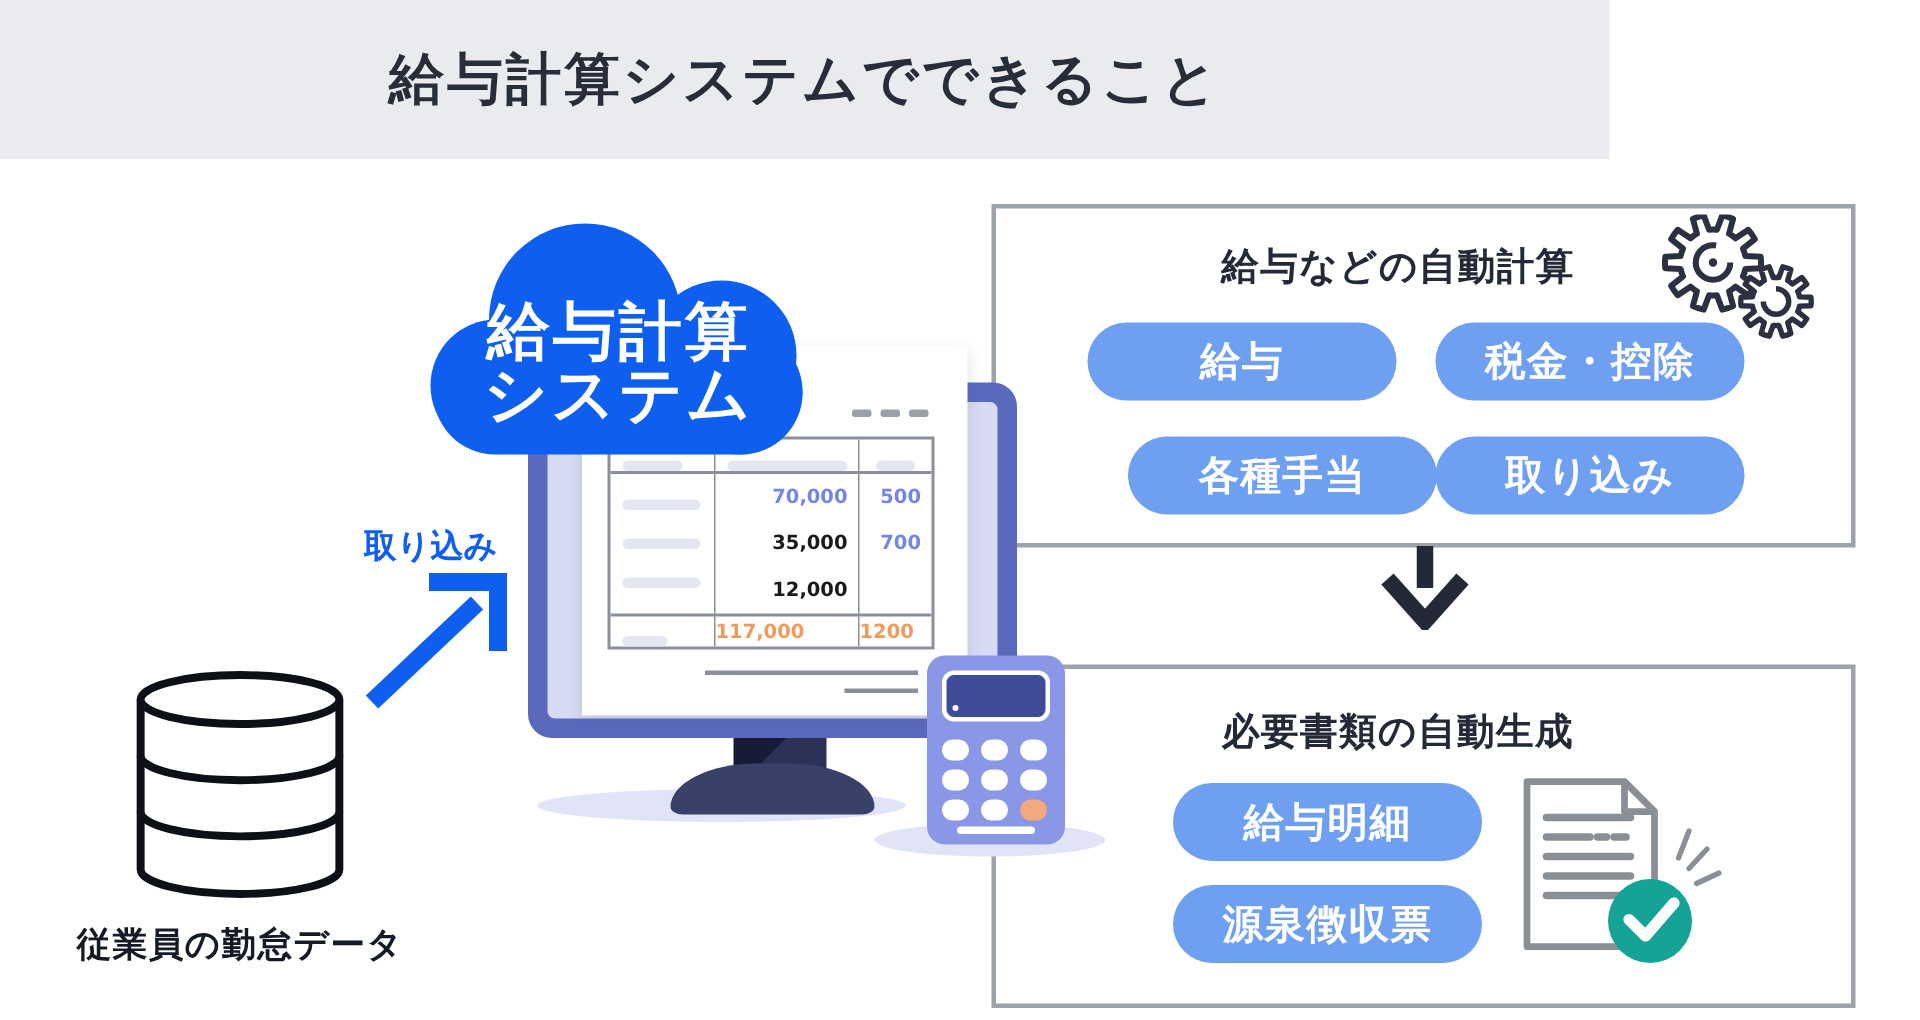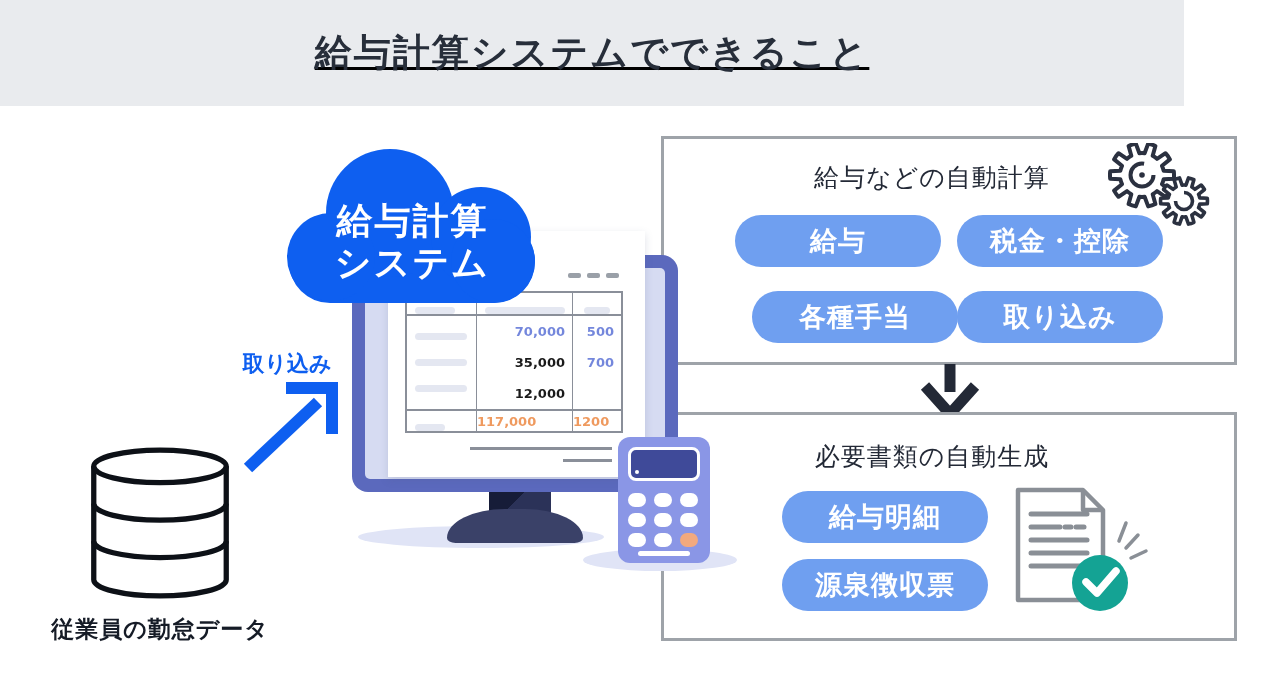--- a/index.html
+++ b/index.html
@@ -2,37 +2,37 @@
 <html><head>
 <meta charset="utf-8">
 <style>
   html,body { margin:0; padding:0; background:#fff; }
   .canvas {
     position:relative; width:1280px; height:680px; overflow:hidden;
     background:#ffffff; font-family:"DejaVu Sans", sans-serif;
   }
   
   .header {
-    position:absolute; left:0; top:0; width:1184px; height:106px;
-    background:#E9EBEE; display:flex; align-items:center; justify-content:center;text-decoration:underline;
+    position:absolute; left:0; top:0; width:1073px; height:106px;
+    background:#E9EBEE; display:flex; align-items:center; justify-content:center;
   }
   .header h1 {
     margin:0; font-size:37px; font-weight:bold; color:#272E3A; letter-spacing:2px;
   }
   
   .box {
     position:absolute; left:661px; width:576px; height:229px;
     border:3px solid #9EA3A9; background:#fff; box-sizing:border-box; z-index:1;
   }
   .box-top { top:136px; }
-  .box-bottom { top:412px; }
+  .box-bottom { top:443px; }
   .box-title {
     position:absolute; left:0; top:22px; width:100%; box-sizing:border-box;
     padding-right:34px; text-align:center;
-    font-size:25px; font-weight:normal; color:#232936; letter-spacing:1px;
+    font-size:25px; font-weight:bold; color:#232936; letter-spacing:1px;
   }
   .box-bottom .box-title { top:25px; }
   .pill {
     position:absolute; height:52px; background:#6F9FF0; border-radius:27px;
     color:#fff; font-size:27px; font-weight:bold; letter-spacing:1px;
     display:flex; align-items:center; justify-content:center;
   }
   
   .gears { position:absolute; left:444px; top:4px; width:104px; height:84px; }
   .gear-body { fill:#fff; stroke:#2B3140; stroke-width:4; stroke-linejoin:round; }
@@ -97,21 +97,21 @@
   .num.dark { color:#1A1A1A; }
   .num.orange { color:#EF9A5F; }
   .under-line { position:absolute; background:#8A8F99; height:2.5px; z-index:5; }
   .under-line.l1 { left:470px; top:447px; width:142px; }
   .under-line.l2 { left:563px; top:459px; width:49px; }
   
   .cloud-svg { position:absolute; left:285px; top:145px; width:255px; height:160px; z-index:6; }
   .cloud-svg * { fill:#0E5FF0; }
   .cloud-text {
     position:absolute; left:285px; top:200px; width:255px; z-index:7;
-    text-align:center; color:#fff; font-size:36px; font-weight:bold;
+    text-align:center; color:#fff; font-size:42px; font-weight:bold;
     line-height:42px; letter-spacing:2px;
   }
   
   .calc {
     position:absolute; left:618px; top:437px; width:92px; height:126px;
     background:#8A96E6; border-radius:12px; z-index:6;
   }
   .calc-screen {
     position:absolute; left:10px; top:10px; width:72px; height:34px;
     background:#3F4A99; border:3px solid #fff; border-radius:8px; box-sizing:border-box;
@@ -150,21 +150,21 @@
 
   <div class="box box-top">
     <div class="box-title">給与などの自動計算</div>
     <svg class="gears" viewBox="0 0 104 84">
       <path class="gear-body" d="M55.6 27.7L65.8 28.2A32 32 0 0 1 65.8 35.8L55.6 36.3A22 22 0 0 1 54.0 41.2L54.0 41.2L61.9 47.6A32 32 0 0 1 57.5 53.8L49.0 48.1A22 22 0 0 1 44.7 51.2L44.7 51.2L47.4 61.0A32 32 0 0 1 40.2 63.4L36.6 53.8A22 22 0 0 1 31.4 53.8L31.4 53.8L27.8 63.4A32 32 0 0 1 20.6 61.0L23.3 51.2A22 22 0 0 1 19.0 48.1L19.0 48.1L10.5 53.8A32 32 0 0 1 6.1 47.6L14.0 41.2A22 22 0 0 1 12.4 36.3L12.4 36.3L2.2 35.8A32 32 0 0 1 2.2 28.2L12.4 27.7A22 22 0 0 1 14.0 22.8L14.0 22.8L6.1 16.4A32 32 0 0 1 10.5 10.2L19.0 15.9A22 22 0 0 1 23.3 12.8L23.3 12.8L20.6 3.0A32 32 0 0 1 27.8 0.6L31.4 10.2A22 22 0 0 1 36.6 10.2L36.6 10.2L40.2 0.6A32 32 0 0 1 47.4 3.0L44.7 12.8A22 22 0 0 1 49.0 15.9L49.0 15.9L57.5 10.2A32 32 0 0 1 61.9 16.4L54.0 22.8A22 22 0 0 1 55.6 27.7Z"></path>
       <circle class="gear-arc big-arc" cx="34" cy="32" r="11.5" pathLength="100"></circle>
       <circle class="gear-dot" cx="34" cy="32" r="2.8"></circle>
       <path class="gear-body thin" d="M91.7 54.9L99.3 55.2A23.5 23.5 0 0 1 99.3 60.8L91.7 61.1A16 16 0 0 1 90.5 64.7L90.5 64.7L96.5 69.5A23.5 23.5 0 0 1 93.2 74.0L86.9 69.7A16 16 0 0 1 83.8 72.0L83.8 72.0L85.9 79.3A23.5 23.5 0 0 1 80.5 81.1L77.9 73.9A16 16 0 0 1 74.1 73.9L74.1 73.9L71.5 81.1A23.5 23.5 0 0 1 66.1 79.3L68.2 72.0A16 16 0 0 1 65.1 69.7L65.1 69.7L58.8 74.0A23.5 23.5 0 0 1 55.5 69.5L61.5 64.7A16 16 0 0 1 60.3 61.1L60.3 61.1L52.7 60.8A23.5 23.5 0 0 1 52.7 55.2L60.3 54.9A16 16 0 0 1 61.5 51.3L61.5 51.3L55.5 46.5A23.5 23.5 0 0 1 58.8 42.0L65.1 46.3A16 16 0 0 1 68.2 44.0L68.2 44.0L66.1 36.7A23.5 23.5 0 0 1 71.5 34.9L74.1 42.1A16 16 0 0 1 77.9 42.1L77.9 42.1L80.5 34.9A23.5 23.5 0 0 1 85.9 36.7L83.8 44.0A16 16 0 0 1 86.9 46.3L86.9 46.3L93.2 42.0A23.5 23.5 0 0 1 96.5 46.5L90.5 51.3A16 16 0 0 1 91.7 54.9Z"></path>
       <circle class="gear-arc small-arc" cx="76" cy="58" r="8.5" pathLength="100"></circle>
     </svg>
-    <div class="pill" style="left:71px;top:76px;width:206px;">給与</div>
+    <div class="pill" style="left:61px;top:76px;width:206px;">給与</div>
     <div class="pill" style="left:293px;top:76px;width:206px;">税金・控除</div>
     <div class="pill" style="left:88px;top:152px;width:206px;">各種手当</div>
     <div class="pill" style="left:293px;top:152px;width:206px;">取り込み</div>
   </div>
 
   <svg class="down-arrow" viewBox="0 0 60 58">
     <path d="M30 2 L30 30"></path>
     <polyline points="5,24 30,52 55,24"></polyline>
   </svg>
 

